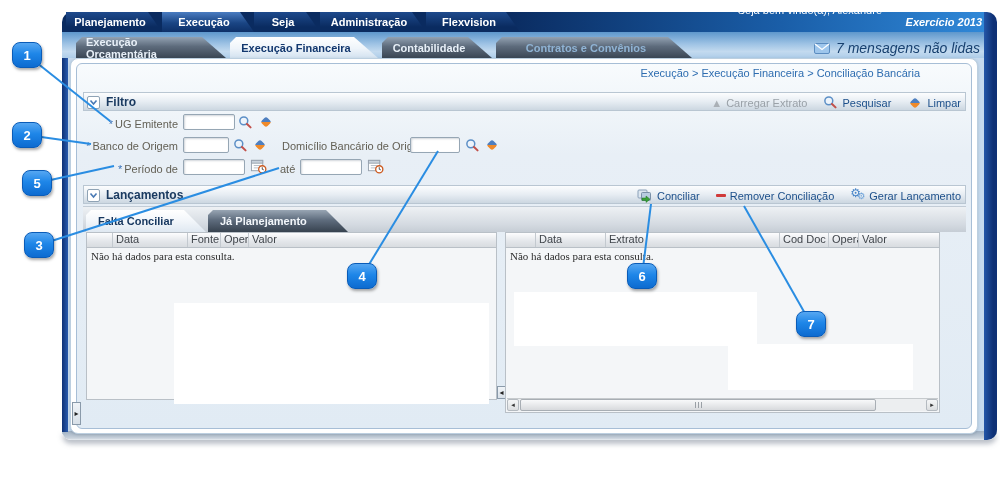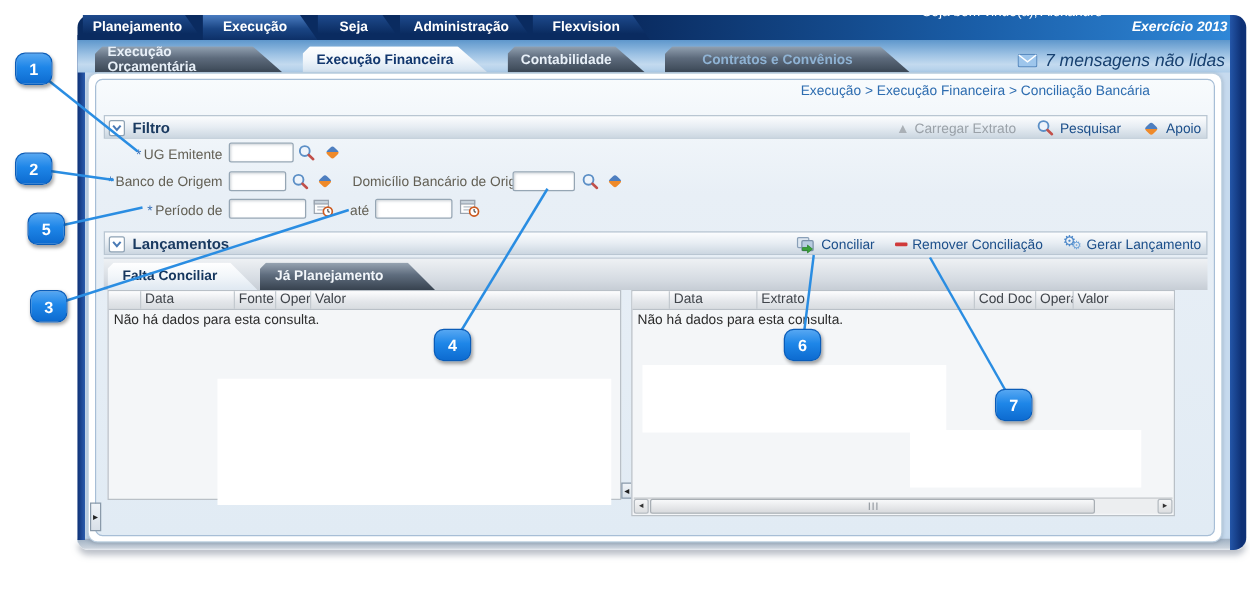--- a/index.html
+++ b/index.html
@@ -14,21 +14,21 @@
   .frame-bottom { left:62px; top:431px; width:935px; height:9px; background:linear-gradient(180deg,#9fb0c2,#c9d2dc 80%,#e8ecf1); border-radius:0 0 10px 10px; box-shadow:0 4px 5px rgba(120,130,145,.5); }
 
   
   .menubar { left:62px; top:12px; width:922px; height:20px; background:linear-gradient(90deg,#0a2b60 0%,#0a2b60 48%,#1a5ea8 78%,#2f87d7 100%); border-radius:10px 0 0 0; display:flex; align-items:stretch; padding-left:4px; }
   .mtab { height:20px; display:flex; align-items:center; justify-content:center; color:#fff; font-weight:bold; font-size:11px; clip-path:polygon(0 0,calc(100% - 14px) 0,100% 100%,0 100%); background:linear-gradient(180deg,#1e4a8c 0%,#0a2b60 75%); padding:0 16px 0 8px; cursor:pointer; }
   .mtab.active { background:linear-gradient(180deg,#4a7cc0 0%,#1a4584 55%,#0d3068 100%); }
   .welcome { top:4px; right:118px; color:#fff; font-size:11px; }
   .exercicio { top:16px; right:18px; color:#fff; font-size:11px; font-weight:bold; font-style:italic; }
 
   
-  .band2 { left:62px; top:32px; width:922px; height:26px; background:linear-gradient(180deg,#5e97cc 0%,#9dc2e4 45%,#c3daef 75%,#aecde9 100%); display:flex; align-items:flex-end; padding-left:14px;gap:12px; }
+  .band2 { left:62px; top:32px; width:922px; height:26px; background:linear-gradient(180deg,#5e97cc 0%,#9dc2e4 45%,#c3daef 75%,#aecde9 100%); display:flex; align-items:flex-end; padding-left:14px; }
   .stab { height:21px; margin-bottom:0; display:flex; align-items:center; justify-content:center; font-weight:bold; font-size:11px; clip-path:polygon(0 100%,0 6px,6px 0,calc(100% - 24px) 0,100% 100%); background:linear-gradient(180deg,#93a2b2 0%,#5d6b7c 45%,#3a4654 100%); color:#e8f0f8; padding:0 26px 0 10px; margin-right:4px; cursor:pointer; }
   .stab.muted { color:#8fb3d4; }
   .stab.active { background:linear-gradient(180deg,#ffffff 0%,#eef4fa 55%,#d3e2f0 100%); color:#12376e; }
   .msg-notice { top:40px; right:20px; display:flex; align-items:center; gap:6px; color:#17406f; font-style:italic; font-size:14px; }
 
   
   .content-panel { left:70px; top:58px; width:908px; height:376px; background:#fff; border:1px solid #bccfe0; border-radius:8px; box-shadow:0 1px 3px rgba(70,90,110,.25); }
   .inner-panel { left:76px; top:63px; width:896px; height:366px; background:linear-gradient(180deg,#f8fbfd 0%,#e8eff6 25%,#e1ebf4 100%); border:1px solid #a7bed6; border-radius:6px; }
   .breadcrumb { top:67px; left:480px; width:440px; text-align:right; color:#2e6db0; font-size:11px; }
   .page-title { left:84px; top:72px; color:#1b4c86; font-size:15px; font-weight:bold; }
@@ -50,21 +50,21 @@
 
   
   .tabband { left:83px; top:206px; width:883px; height:26px; background:linear-gradient(180deg,#eef1f4 0%,#d4dae1 70%,#c6cdd5 100%); border-top:1px solid #c2ccd6; }
   .ltab { position:absolute; top:210px; height:22px; display:flex; align-items:center; font-weight:bold; font-size:11px; clip-path:polygon(0 100%,0 5px,5px 0,calc(100% - 22px) 0,100% 100%); padding:0 26px 0 12px; cursor:pointer; }
   .ltab.active { background:linear-gradient(180deg,#ffffff 0%,#f2f6fa 50%,#dfe8f1 100%); color:#15365e; }
   .ltab.idle { background:linear-gradient(180deg,#98a5b3 0%,#5f6d7e 45%,#37424f 100%); color:#f2f6fa; }
 
   .tbl { background:#f4f6f8; border:1px solid #b9c0c7; }
   .tbl-head { display:flex; height:15px; background:linear-gradient(180deg,#fdfdfe 0%,#e3e6ea 60%,#d8dce0 100%); border-bottom:1px solid #b9c0c7; }
   .th { border-right:1px solid #c3c9cf; font-size:11px; color:#40454b; line-height:13px; padding-left:3px; white-space:nowrap; overflow:hidden; flex-shrink:0; }
-  .tbl-body { position:relative; width:100%; }
+  .tbl-body { position:relative; width:100%;font-family:Liberation Serif, serif; }
   .empty-msg { position:absolute; left:4px; top:2px; color:#2c2c2c; font-size:11px; white-space:nowrap; }
   .white-patch { position:absolute; background:#fff; }
 
   
   .hscroll { position:absolute; display:flex; align-items:center; background:#eceef0; border-top:1px solid #c6cacd; }
   .sb-btn { width:12px; height:12px; background:linear-gradient(180deg,#f5f6f7,#dcdee0); border:1px solid #b4bac0; border-radius:2px; font-size:7px; line-height:10px; text-align:center; color:#333; cursor:pointer; flex-shrink:0; }
   .sb-thumb { height:12px; background:linear-gradient(180deg,#f8f9fa,#d8dadd); border:1px solid #a8aeb4; border-radius:2px; margin:0 1px; display:flex; align-items:center; justify-content:center; gap:2px; cursor:grab; }
   .grip { width:1px; height:6px; background:#9aa0a6; }
 
   .handle { background:linear-gradient(180deg,#f0f4f8,#d8e0e8); border:1px solid #8a9aaa; font-size:8px; color:#222; display:flex; align-items:center; justify-content:center; cursor:pointer; }
@@ -145,21 +145,21 @@
             </svg>
         </span>
         <span>Pesquisar</span>
       </div>
       <div class="tool-btn">
         <span style="line-height:0">
           <svg width="16" height="16" viewBox="0 0 18 18">
               <rect x="4.5" y="4.5" width="9" height="9" rx="2.5" transform="rotate(45 9 9)" fill="url(#diaGrad)"></rect>
             </svg>
         </span>
-        <span>Apoio</span>
+        <span>Limpar</span>
       </div>
     </div>
   </div>
 
   <div class="abs f-label" style="left:60px;top:118px;width:118px"><span class="req">*</span><span>UG Emitente</span></div>
   <input class="f-input" style="left: 183px; top: 114px; width: 52px;" value="">
   <span class="icon-btn" style="left:238px;top:115px"><svg width="15" height="15" viewBox="0 0 16 16">
         <circle cx="6.2" cy="6.2" r="4.2" fill="#eef4fb" stroke="#5c8fc6" stroke-width="1.6"></circle>
         <line x1="9.6" y1="9.6" x2="13.4" y2="13.2" stroke="#c2504a" stroke-width="2.2" stroke-linecap="round"></line>
       </svg></span>

